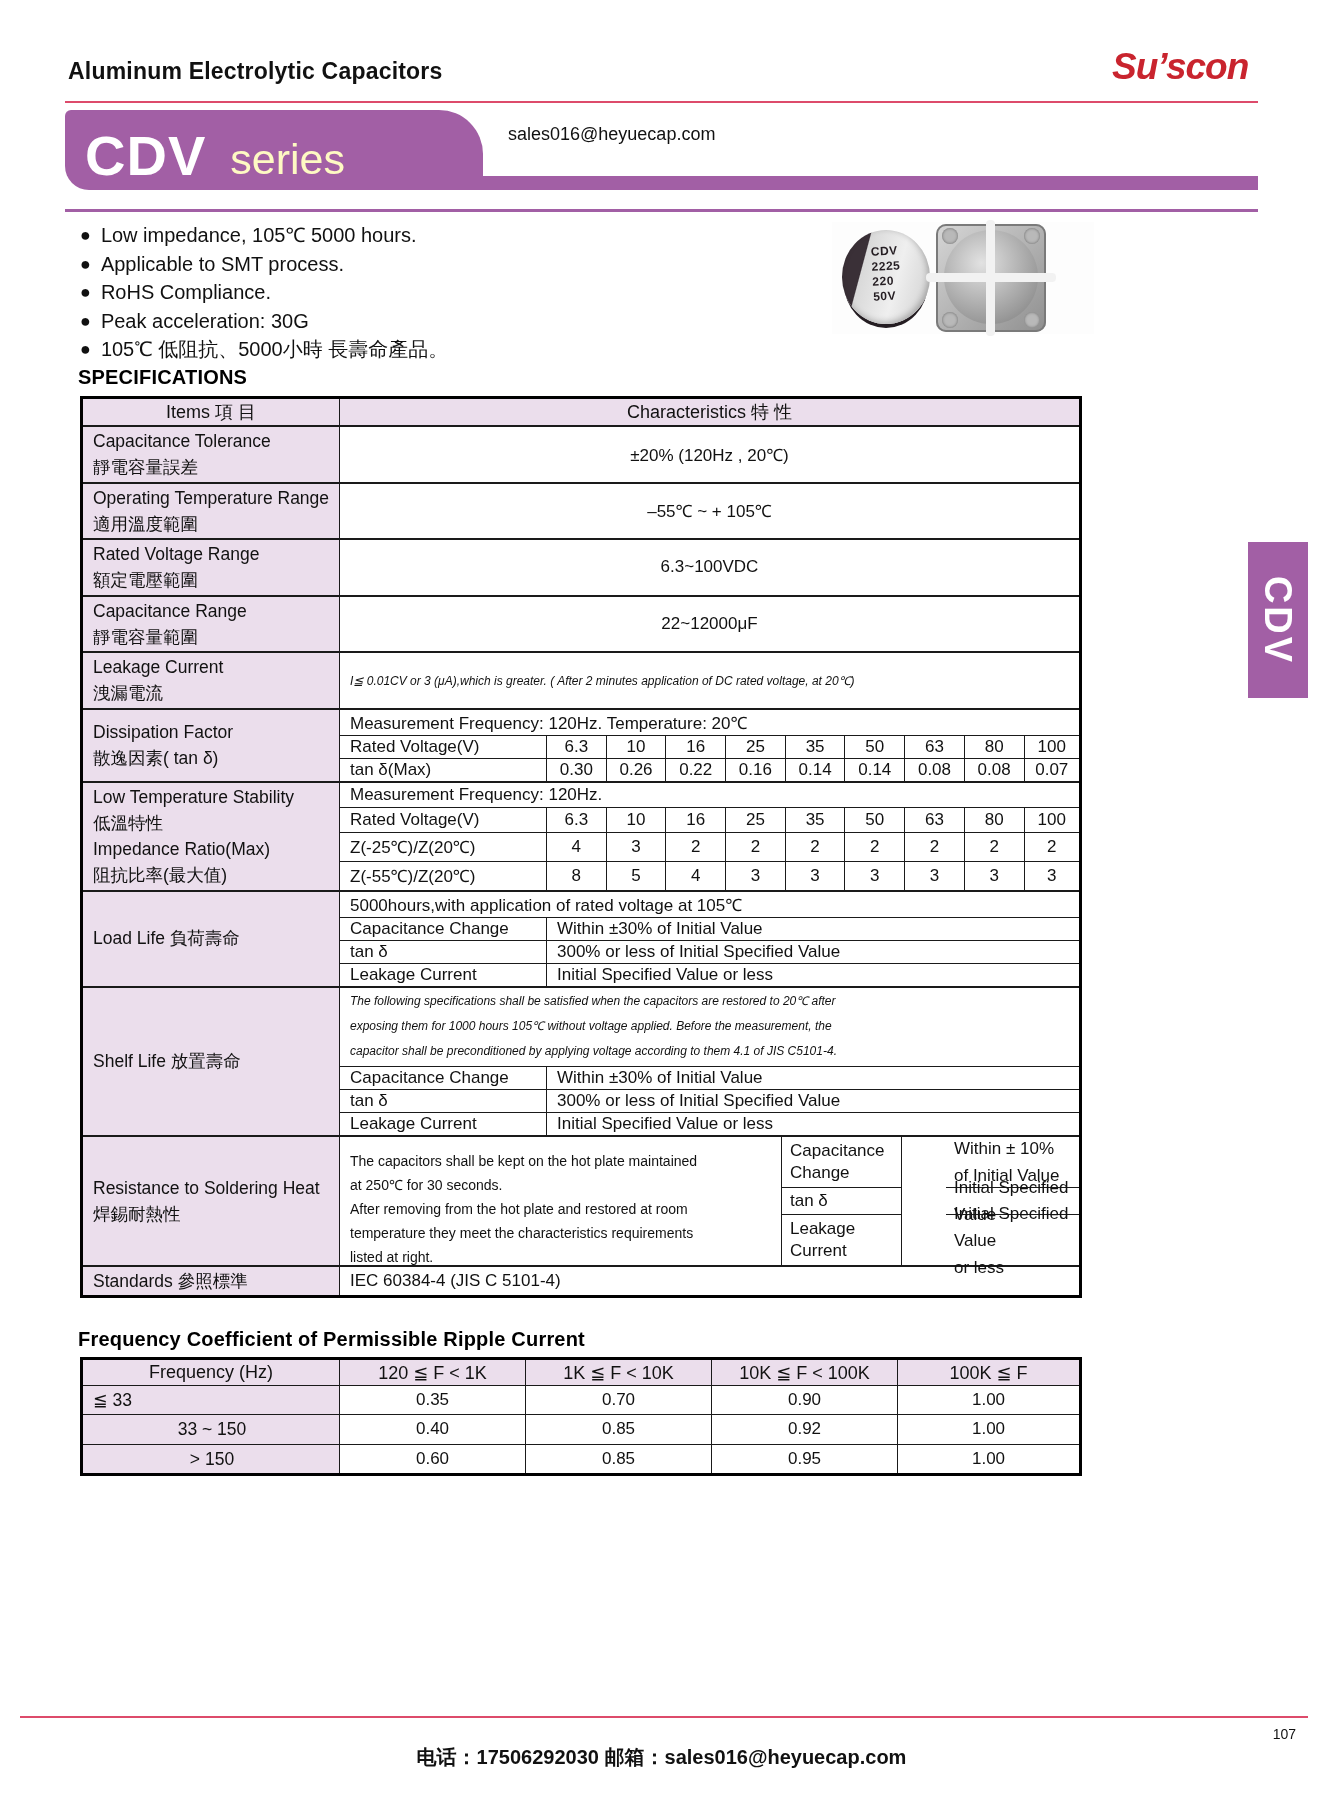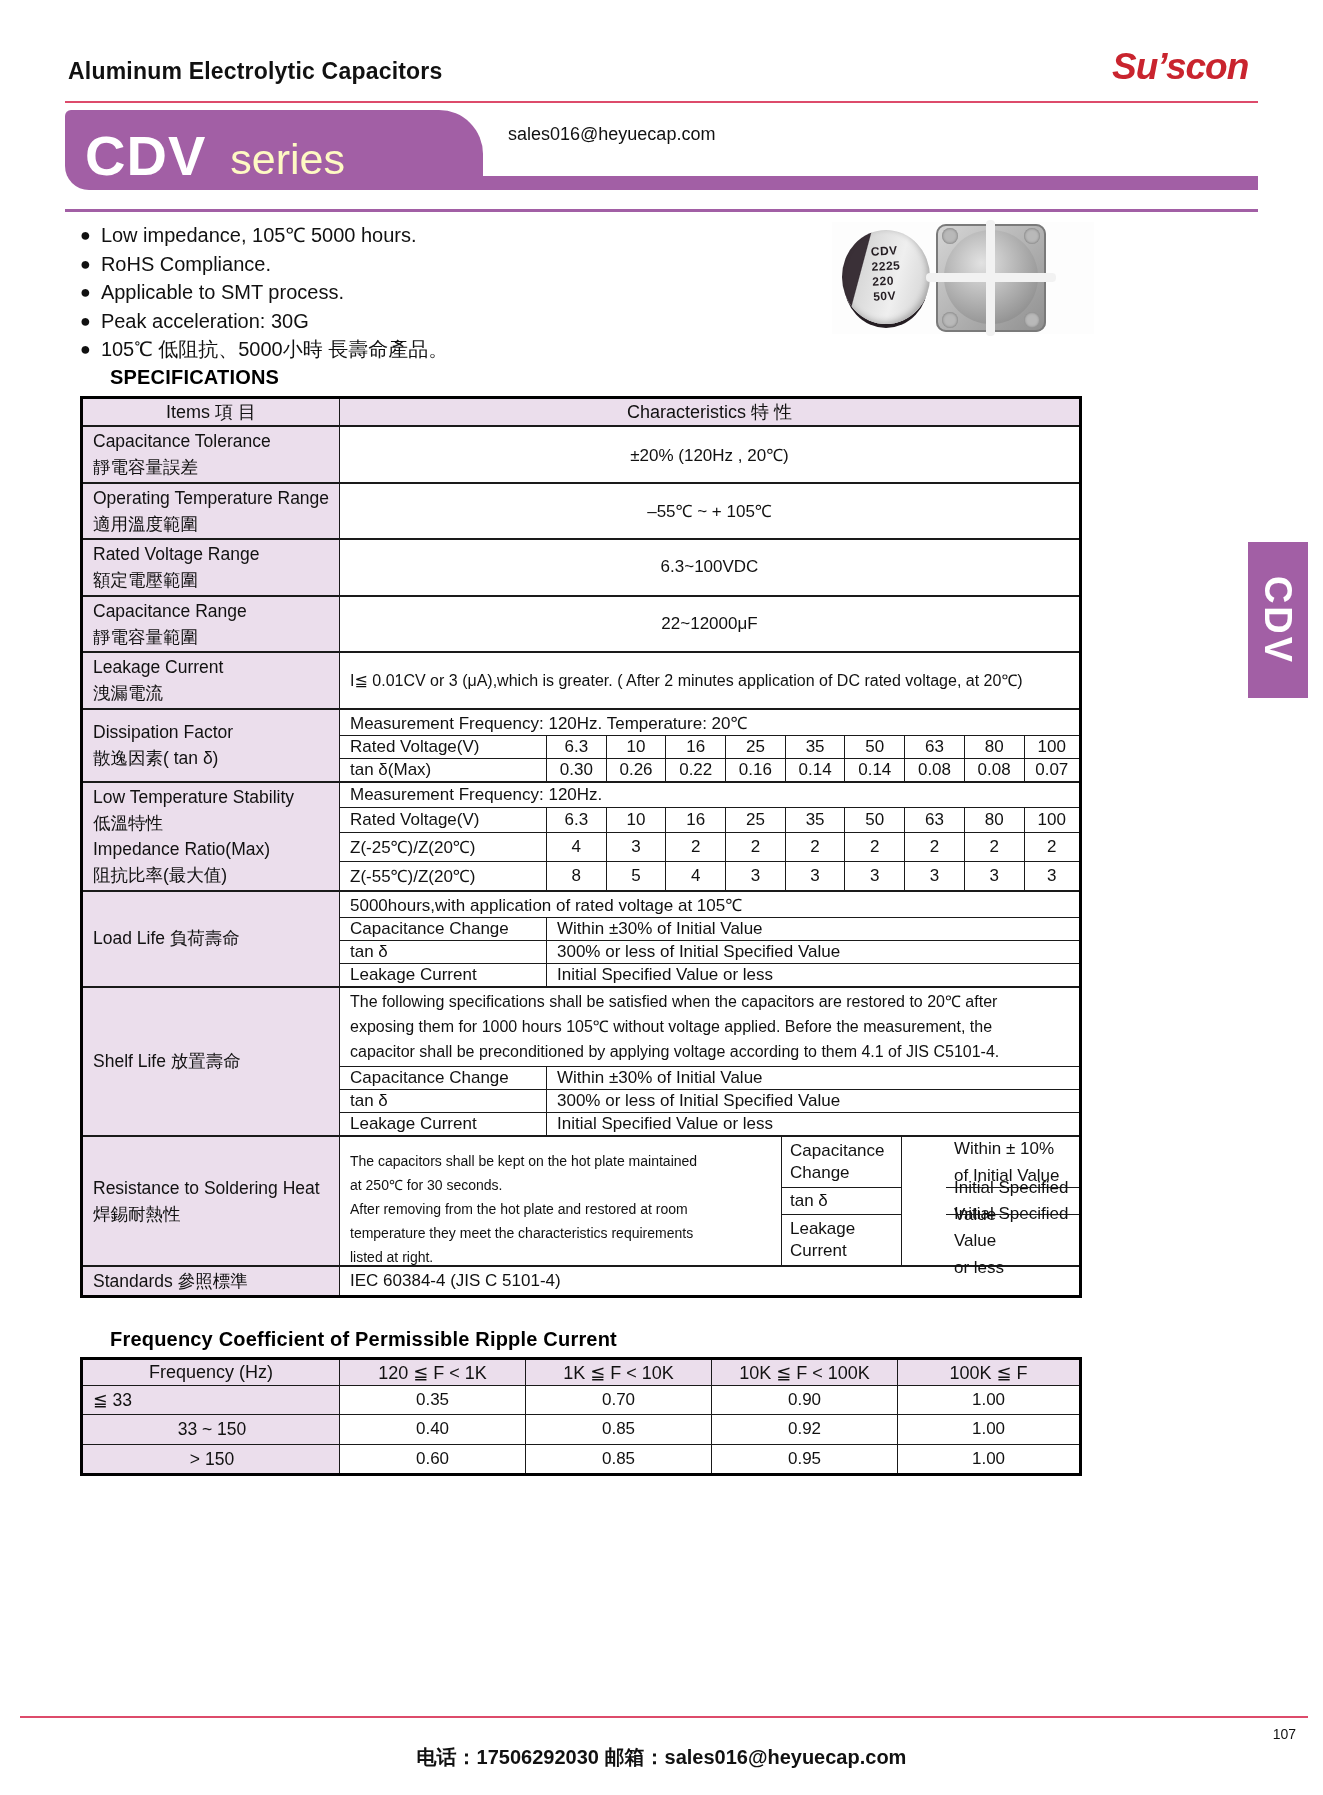--- a/index.html
+++ b/index.html
@@ -37,36 +37,36 @@
     line-height:15px; transform:rotate(-3deg); letter-spacing:.5px; }
   .cap2 { position:absolute; left:104px; top:2px; width:110px; height:108px; border-radius:10px;
     background:linear-gradient(135deg,#d7d7d7,#8f8f8f); box-shadow:inset 0 0 0 2px #7a7a7a; }
   .cap2 .disc { position:absolute; left:8px; top:6px; width:94px; height:94px; border-radius:50%;
     background:radial-gradient(circle at 40% 35%,#e2e2e2,#9a9a9a 70%,#777 100%); }
   .cap2 .bar-h { position:absolute; left:-10px; top:49px; width:130px; height:9px; background:#f2f2f2; border-radius:4px; }
   .cap2 .bar-v { position:absolute; left:50px; top:-4px; width:9px; height:116px; background:#f2f2f2; border-radius:4px; }
   .cap2 .screw { position:absolute; width:16px; height:16px; border-radius:50%; background:#b9b9b9; box-shadow:inset 0 0 3px #666; }
 
   
-  .sec-heading { position:absolute; font-size:20px; font-weight:bold; color:#000; letter-spacing:.2px;margin-left:32px; }
+  .sec-heading { position:absolute; font-size:20px; font-weight:bold; color:#000; letter-spacing:.2px; }
   #spec-heading { left:78px; top:366px; }
   #freq-heading { left:78px; top:1328px; }
 
   
   table { border-collapse:collapse; table-layout:fixed; background:#fff; }
   .spec { position:absolute; left:80px; top:396px; width:1002px; border:3px solid #000; }
   .freq { position:absolute; left:80px; top:1357px; width:1002px; border:3px solid #000; }
   td, th { border:1px solid #1a1a1a; font-size:17px; font-weight:normal; padding:1px 8px; color:#111; vertical-align:middle; }
   tr.g > td, tr.g > th { border-top-width:2px; }
   .hdr { background:#ebdeec; text-align:center; font-size:18px; height:27px; }
   .item { background:#ebdeec; text-align:left; padding-left:10px; font-size:17.5px; line-height:1.5; }
   .c { text-align:center; }
   .l { text-align:left; padding-left:10px; }
   .h55 { height:55px; } .h56 { height:56px; } .h27 { height:15px; } .h80 { height:80px; }
-  .small { font-size:16px; }
+  .small { font-size:12px;font-style:italic; }
   .pre { white-space:pre-line; line-height:25px; }
 
   
   .sold-cell { padding:0; height:128px; }
   .sold-grid { display:grid; width:100%; height:100%; grid-template-columns:1fr 120px 177px; grid-template-rows:50px 27px 51px; }
   .sold-desc { grid-row:1 / 4; padding:12px 10px; font-size:14px; line-height:24px; white-space:pre-line; border-right:1px solid #1a1a1a; }
   .sold-grid .gi { border-right:1px solid #1a1a1a; padding:2px 8px; font-size:17px; line-height:22px; white-space:pre-line; display:flex; flex-direction:column; justify-content:center; }
   .sold-grid .gv { padding:2px 8px; font-size:17px; line-height:27px; white-space:pre-line; display:flex; flex-direction:column; justify-content:center;margin-left:44px; }
   .sold-grid .bt { border-top:1px solid #1a1a1a; }
 
@@ -90,22 +90,22 @@
 <div class="banner-box">
   <span class="banner-cdv">CDV</span>
   <span class="banner-series">series</span>
 </div>
 <div class="banner-strip"></div>
 <div class="banner-email">sales016@heyuecap.com</div>
 <div class="banner-thinline"></div>
 
 <ul class="features">
   <li><span class="dot">●</span><span>Low impedance, 105℃ 5000 hours.</span></li>
+  <li><span class="dot">●</span><span>Applicable to SMT process.</span></li>
   <li><span class="dot">●</span><span>RoHS Compliance.</span></li>
-  <li><span class="dot">●</span><span>Applicable to SMT process.</span></li>
   <li><span class="dot">●</span><span>Peak acceleration: 30G</span></li>
   <li><span class="dot">●</span><span>105℃ 低阻抗、5000小時 長壽命產品。</span></li>
 </ul>
 
 <div class="photo">
   <div class="cap1">
     <div class="mark pre">CDV
 2225
 220
 50V</div>

